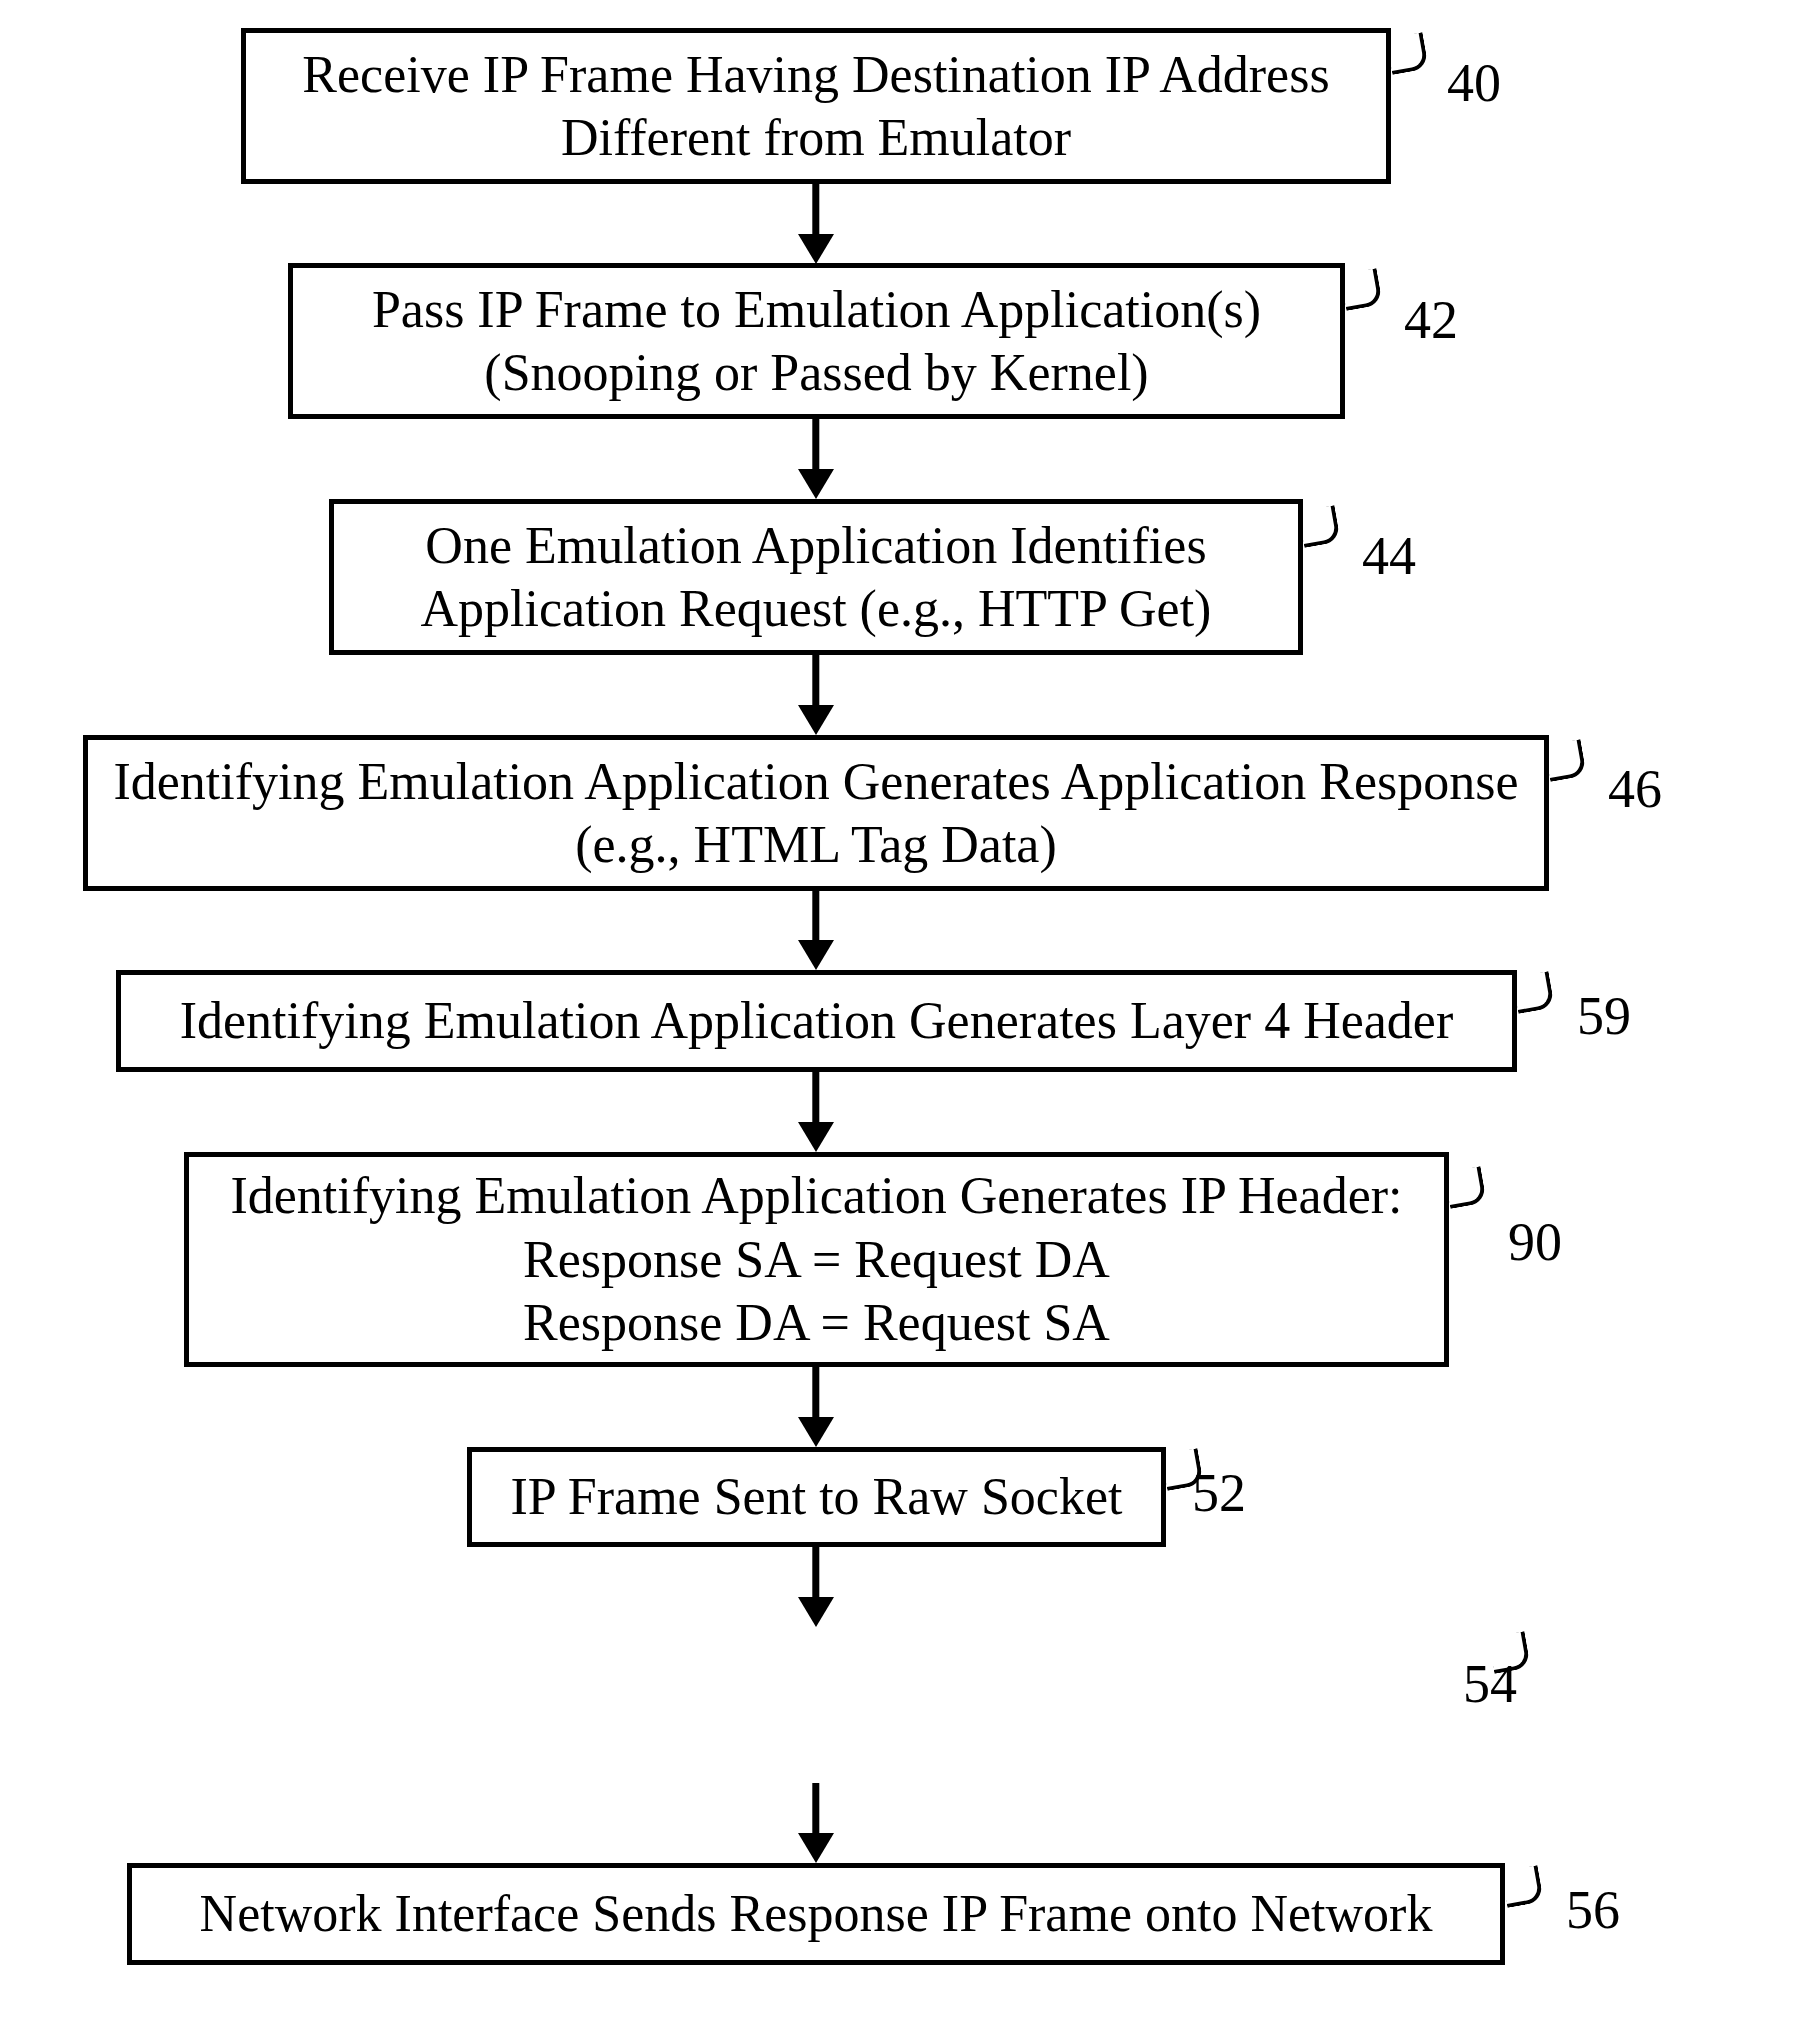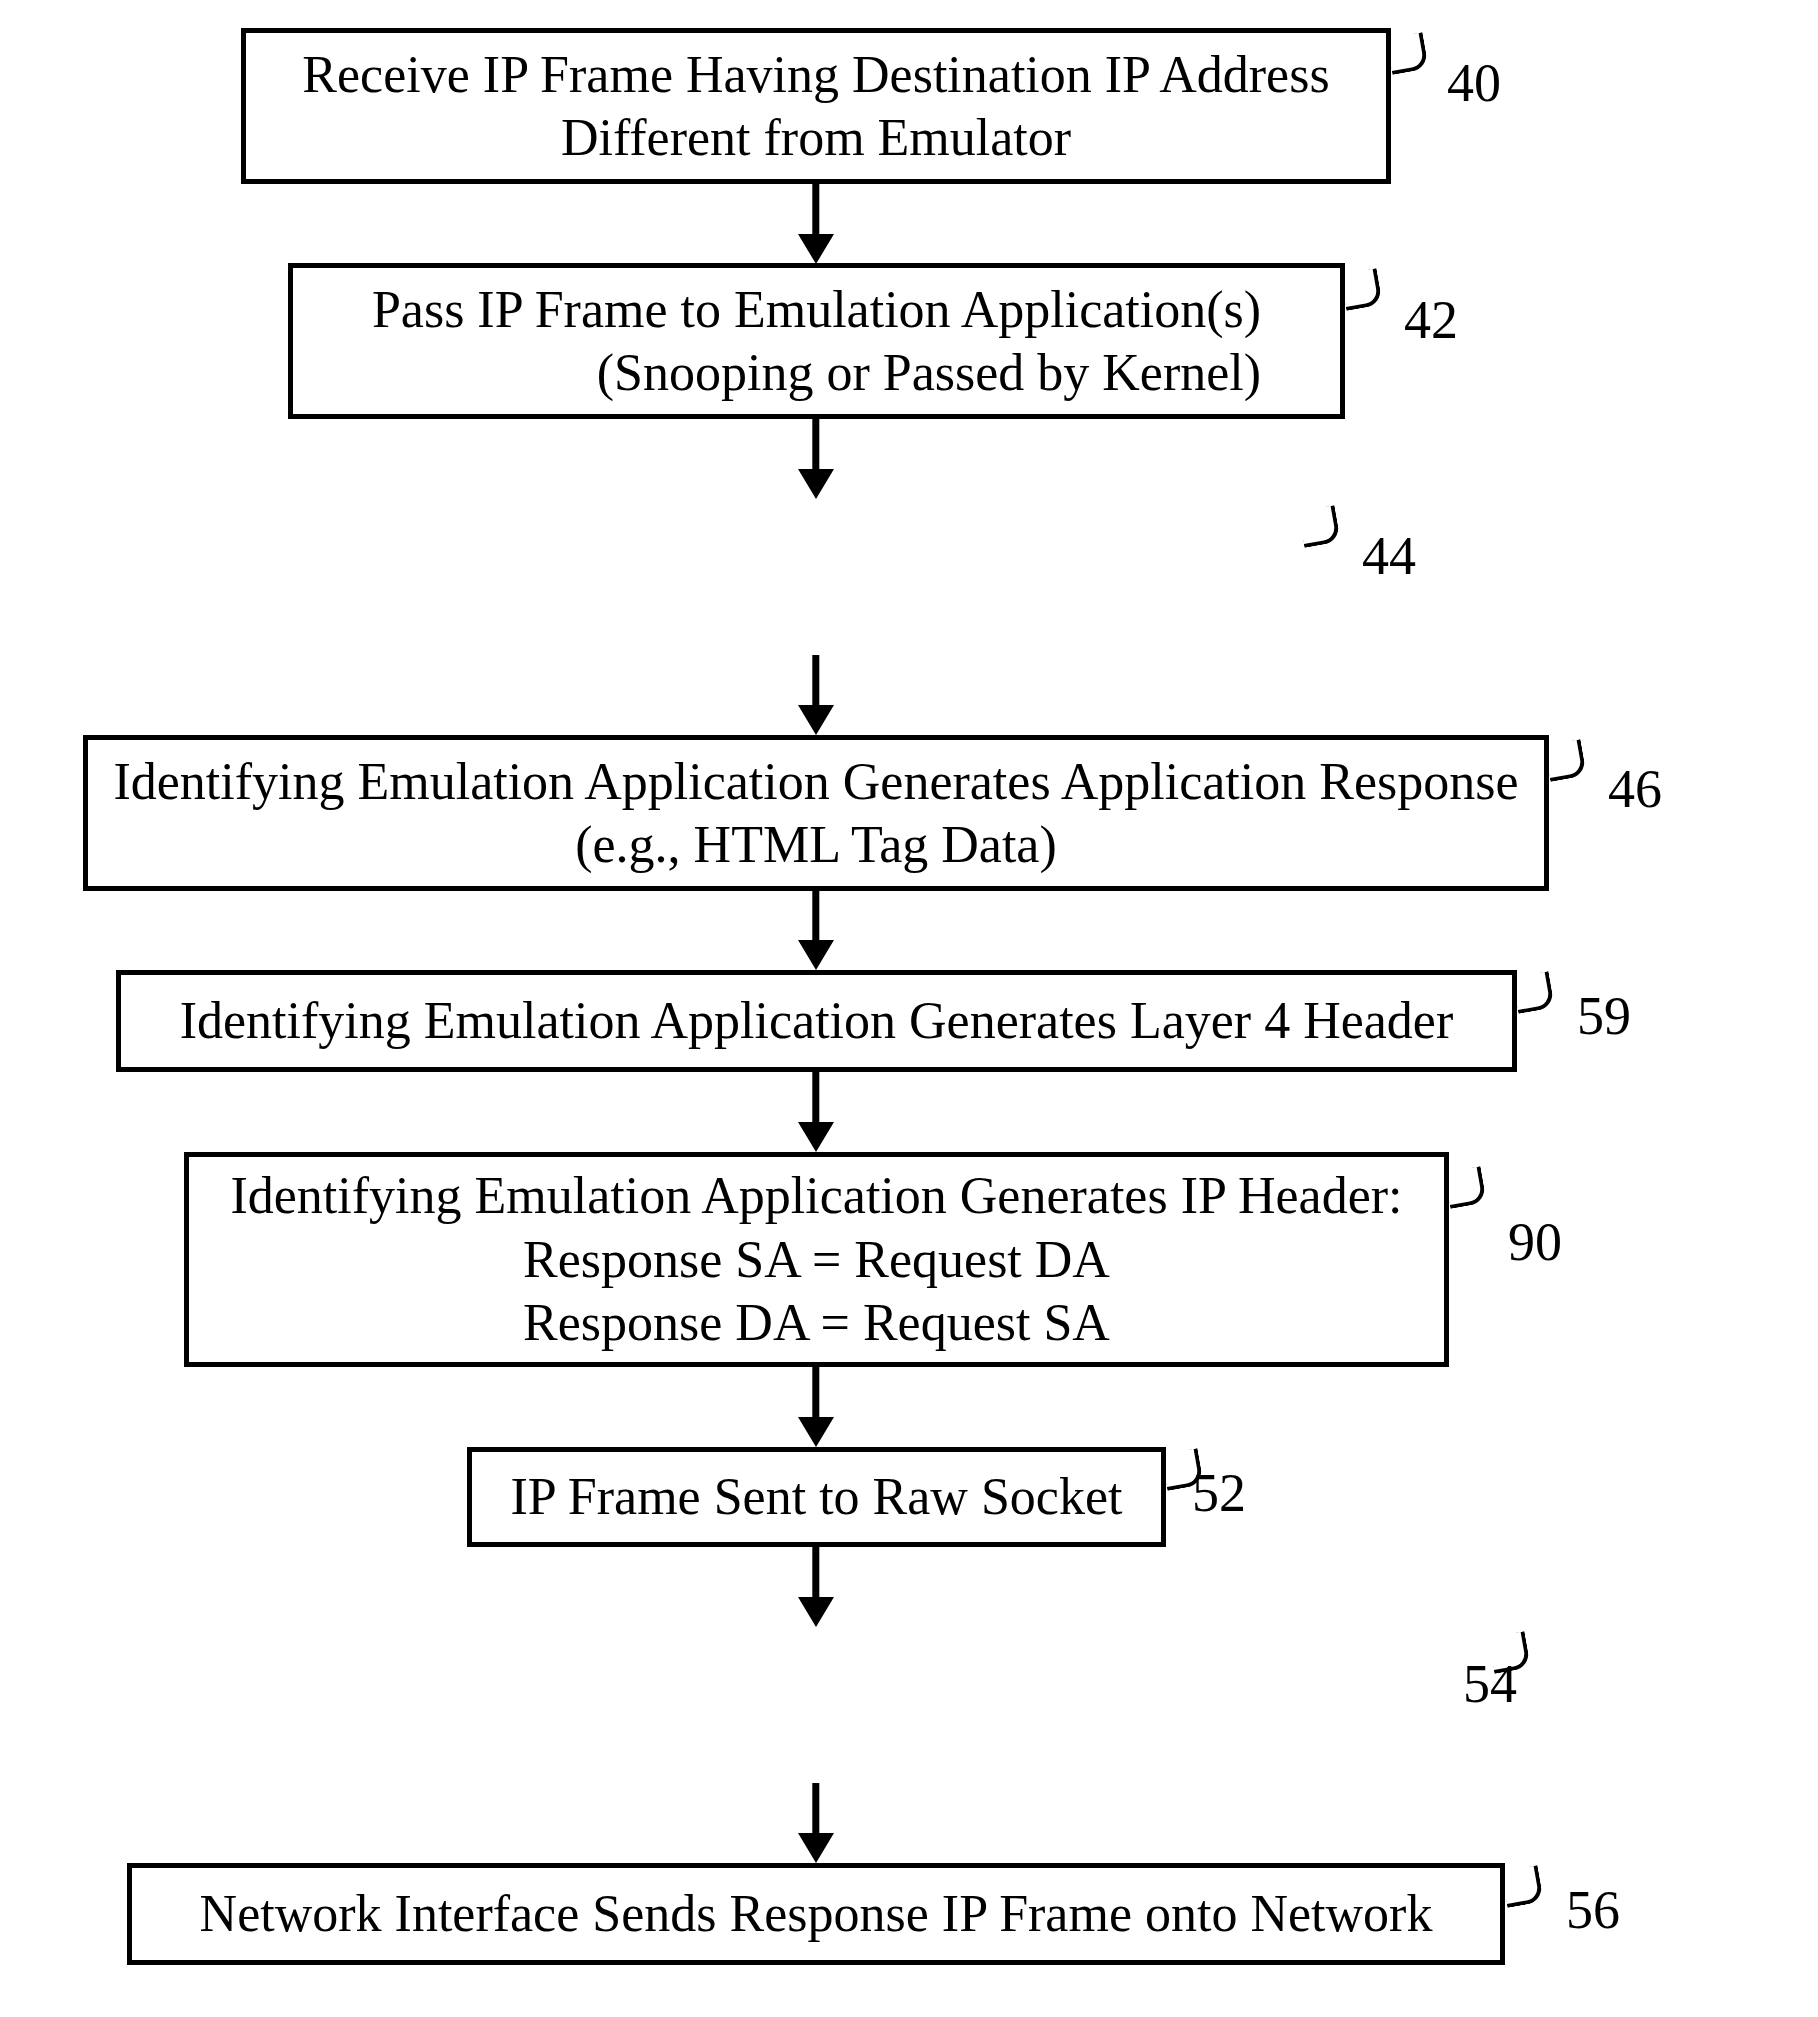--- a/index.html
+++ b/index.html
@@ -79,31 +79,35 @@
   </div>
   <div class="tick" style="left:1389px; top:35px;"></div>
   <div class="step-label" style="left:1447px; top:56px;">40</div>
 
   <div class="arrow" style="left:816px; top:184px; height:80px;">
     <div class="shaft" style="top:0; height:52px;"></div>
     <div class="head" style="top:50px;"></div>
   </div>
 
   <div class="box" style="left:288px; top:263px; width:1057px; height:156px;">
-    <span style="white-space:pre-line;text-align:right;">Pass IP Frame to Emulation Application(s)
+    <span style="white-space:pre-line;">Pass IP Frame to Emulation Application(s)
 (Snooping or Passed by Kernel)</span>
   </div>
   <div class="tick" style="left:1343px; top:271px;"></div>
   <div class="step-label" style="left:1404px; top:293px;">42</div>
 
   <div class="arrow" style="left:816px; top:419px; height:80px;">
     <div class="shaft" style="top:0; height:52px;"></div>
     <div class="head" style="top:50px;"></div>
   </div>
 
+  <div class="box" style="left:329px; top:499px; width:974px; height:156px;">
+    <span style="white-space:pre-line;">One Emulation Application Identifies
+Application Request (e.g., HTTP Get)</span>
+  </div>
   <div class="tick" style="left:1301px; top:508px;"></div>
   <div class="step-label" style="left:1362px; top:529px;text-align:right;">44</div>
 
   <div class="arrow" style="left:816px; top:655px; height:80px;">
     <div class="shaft" style="top:0; height:52px;"></div>
     <div class="head" style="top:50px;"></div>
   </div>
 
   <div class="box" style="left:83px; top:735px; width:1466px; height:156px;">
     <span style="white-space:pre-line;">Identifying Emulation Application Generates Application Response

